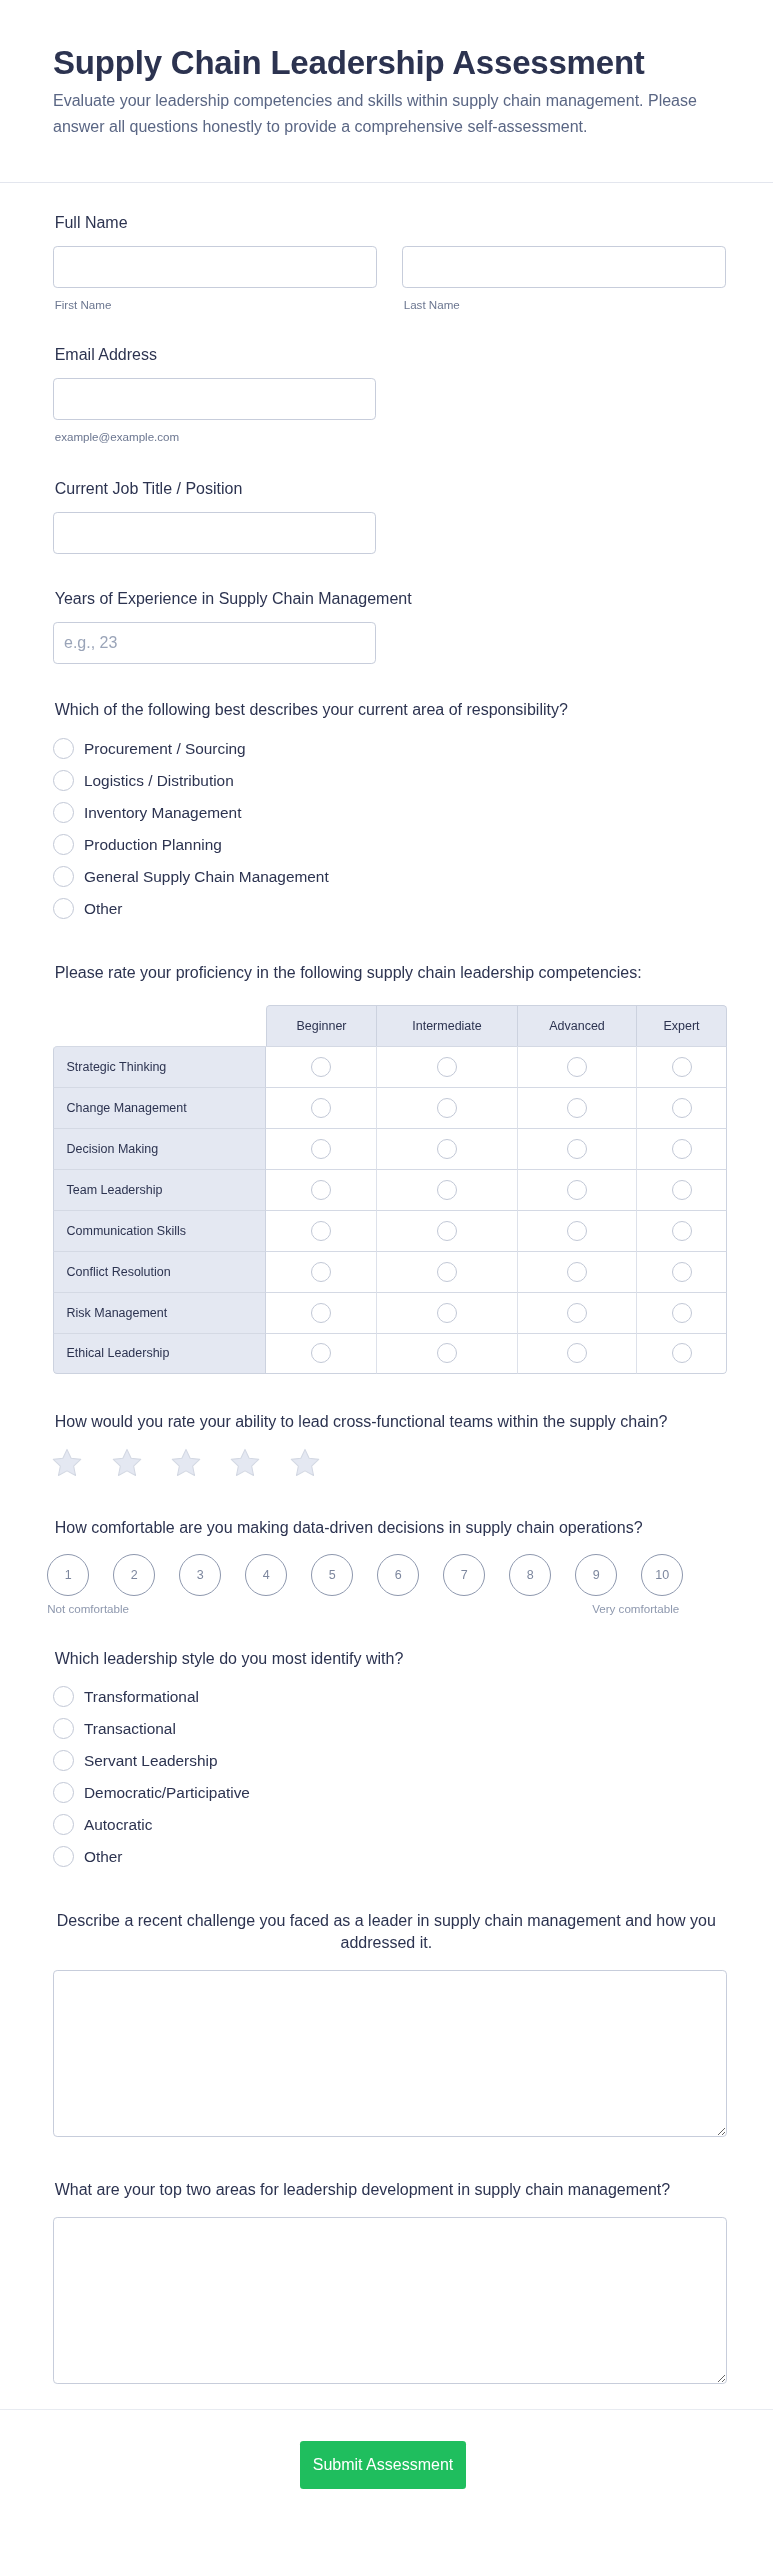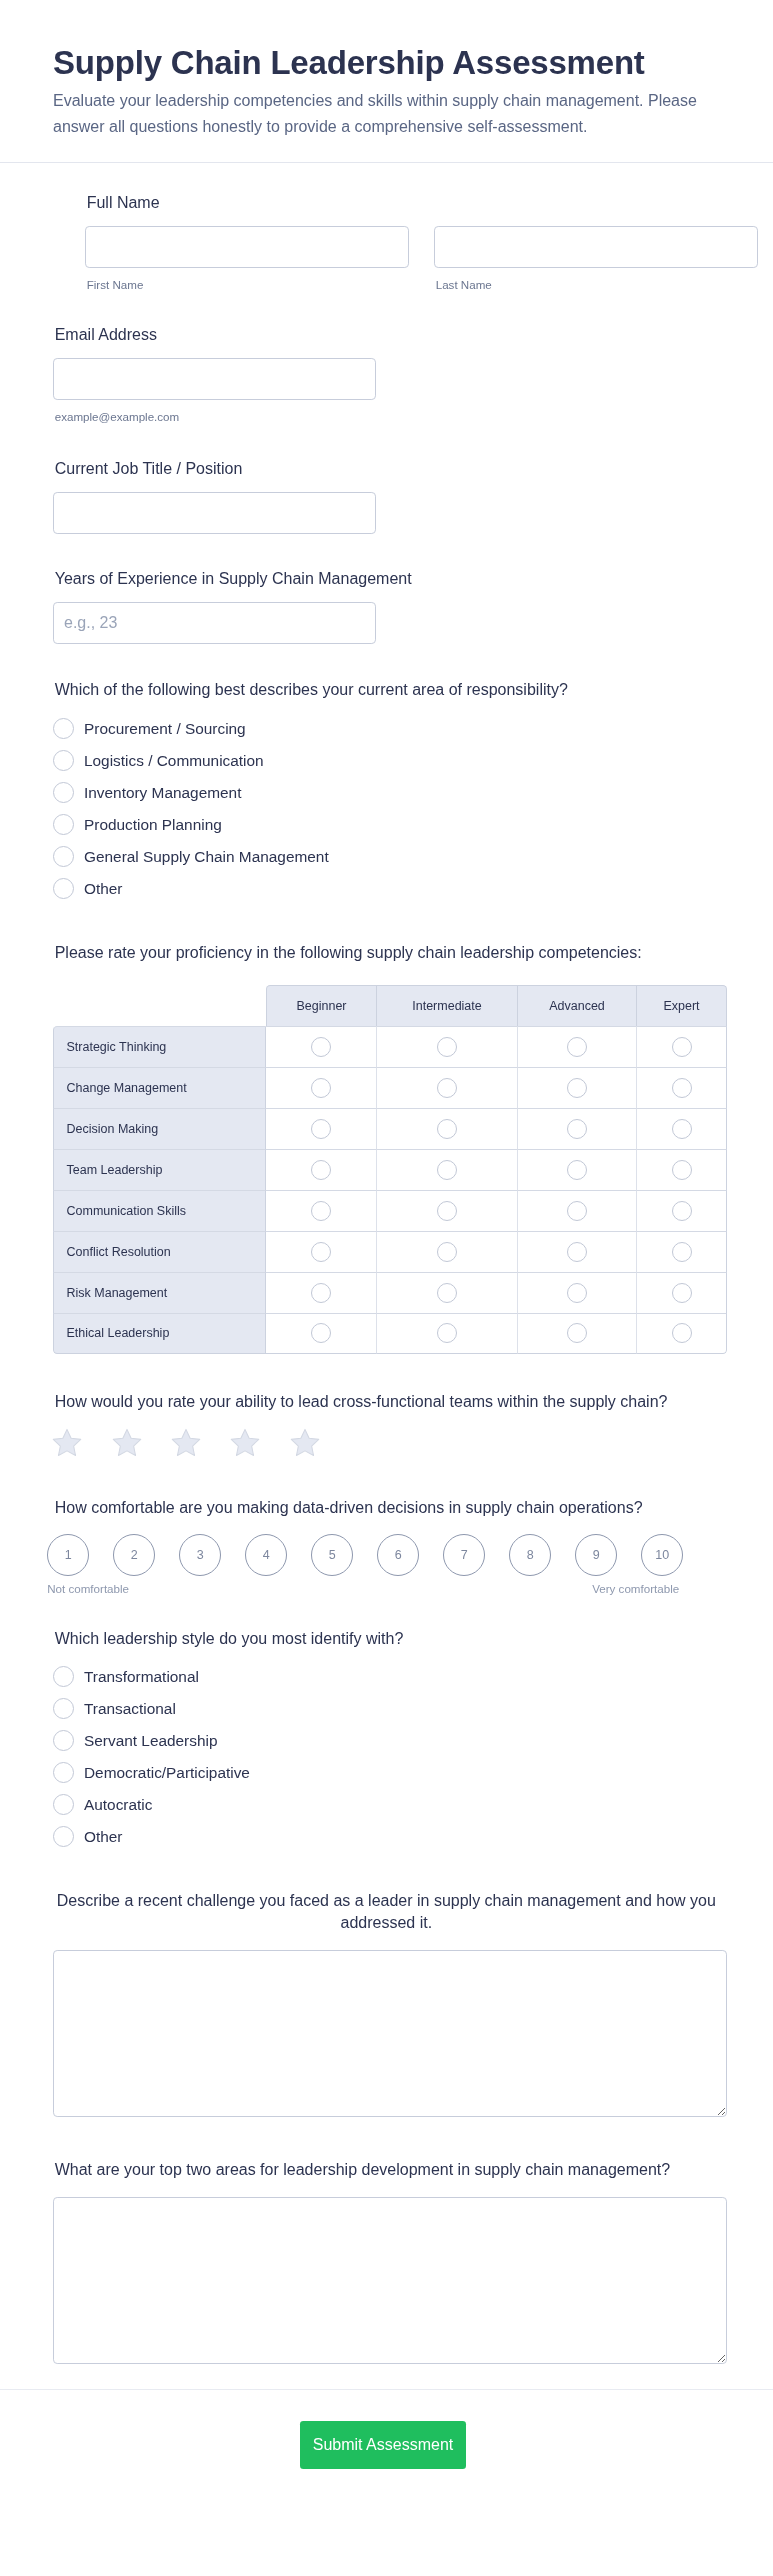--- a/index.html
+++ b/index.html
@@ -3,21 +3,21 @@
 <meta charset="utf-8">
 <style>
   * { box-sizing: border-box; margin: 0; padding: 0; }
   html, body { background: #ffffff; }
   body {
     width: 773px; min-height: 2576px;
     font-family: "Liberation Sans", "DejaVu Sans", sans-serif;
     color: #2c3350;
   }
   .header {
-    padding: 43px 53px 0 53px; height: 163px;
+    padding: 43px 53px 0 53px; height: 183px;
     border-bottom: 1.7px solid #e3e6ee;
   }
   .header h1 {
     font-size: 33px; font-weight: 700; color: #2c3350; letter-spacing: -0.2px;
     line-height: 40px;
   }
   .header p {
     margin-top: 5px; font-size: 16px; line-height: 26px; color: #5a6684;
   }
   .content { padding: 0 47px 0 53px; }
@@ -101,21 +101,21 @@
 </head>
 <body>
 
 <div class="header">
   <h1>Supply Chain Leadership Assessment</h1>
   <p>Evaluate your leadership competencies and skills within supply chain management. Please answer all questions honestly to provide a comprehensive self-assessment.</p>
 </div>
 
 <div class="content">
 
-  <div class="field" style="margin-top:29px;margin-left:32px;">
+  <div class="field" style="margin-top:29px;">
     <div class="qlabel" style="padding-left:1.7px;">Full Name</div>
     <div class="row2" style="margin-top:12.5px;">
       <div>
         <input class="input" type="text" value="" style="">
         <div class="sublabel" style="padding-left:1.7px;">First Name</div>
       </div>
       <div>
         <input class="input" type="text" value="" style="">
         <div class="sublabel" style="padding-left:1.7px;">Last Name</div>
       </div>
@@ -140,21 +140,21 @@
 
   <div class="field" style="margin-top:35px;">
     <div class="qlabel" style="padding-left:1.7px;">Which of the following best describes your current area of responsibility?</div>
     <div class="radio-list">
       <label class="radio-item">
           <span class="radio"></span>
           <span class="lbl">Procurement / Sourcing</span>
         </label>
       <label class="radio-item">
           <span class="radio"></span>
-          <span class="lbl">Logistics / Communication</span>
+          <span class="lbl">Logistics / Distribution</span>
         </label>
       <label class="radio-item">
           <span class="radio"></span>
           <span class="lbl">Inventory Management</span>
         </label>
       <label class="radio-item">
           <span class="radio"></span>
           <span class="lbl">Production Planning</span>
         </label>
       <label class="radio-item">

